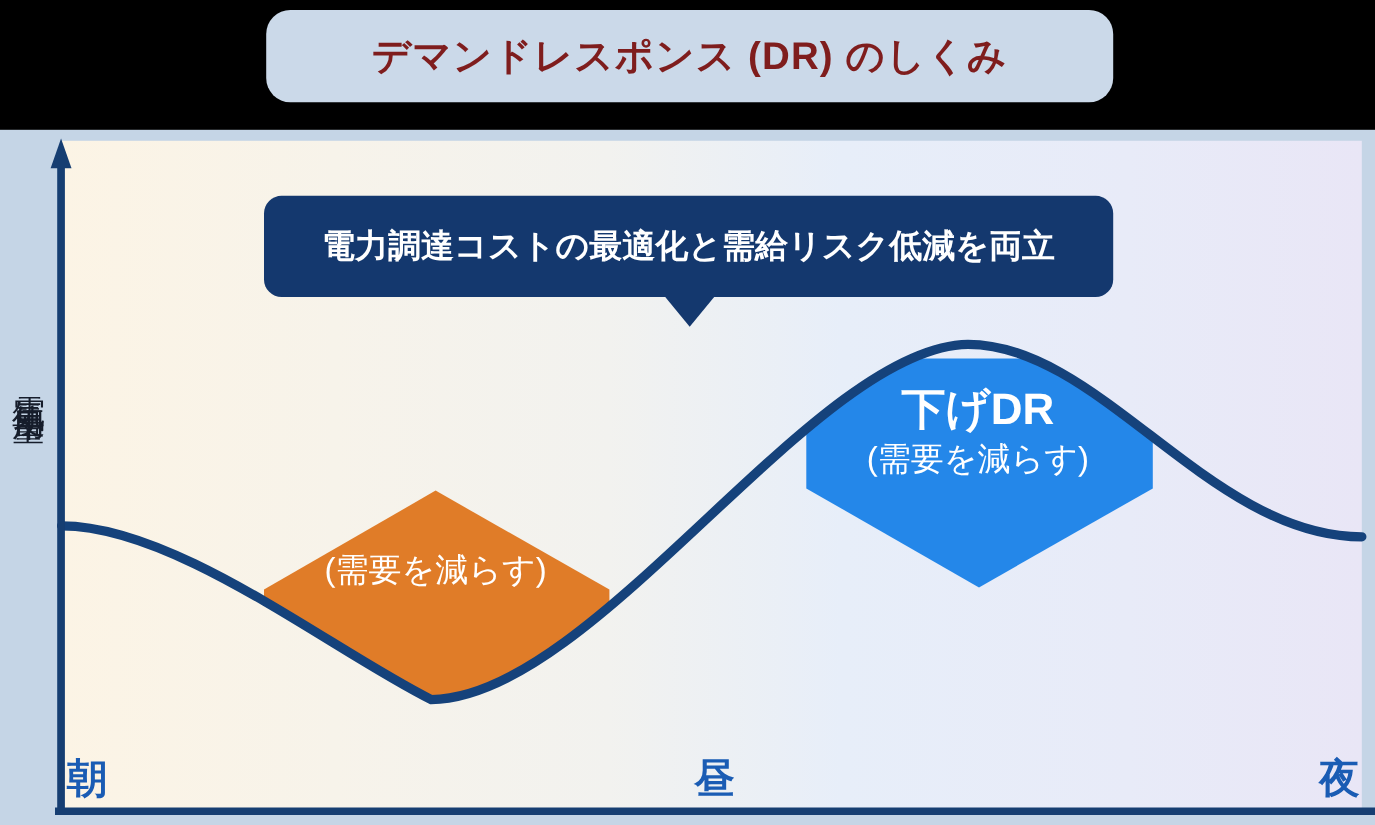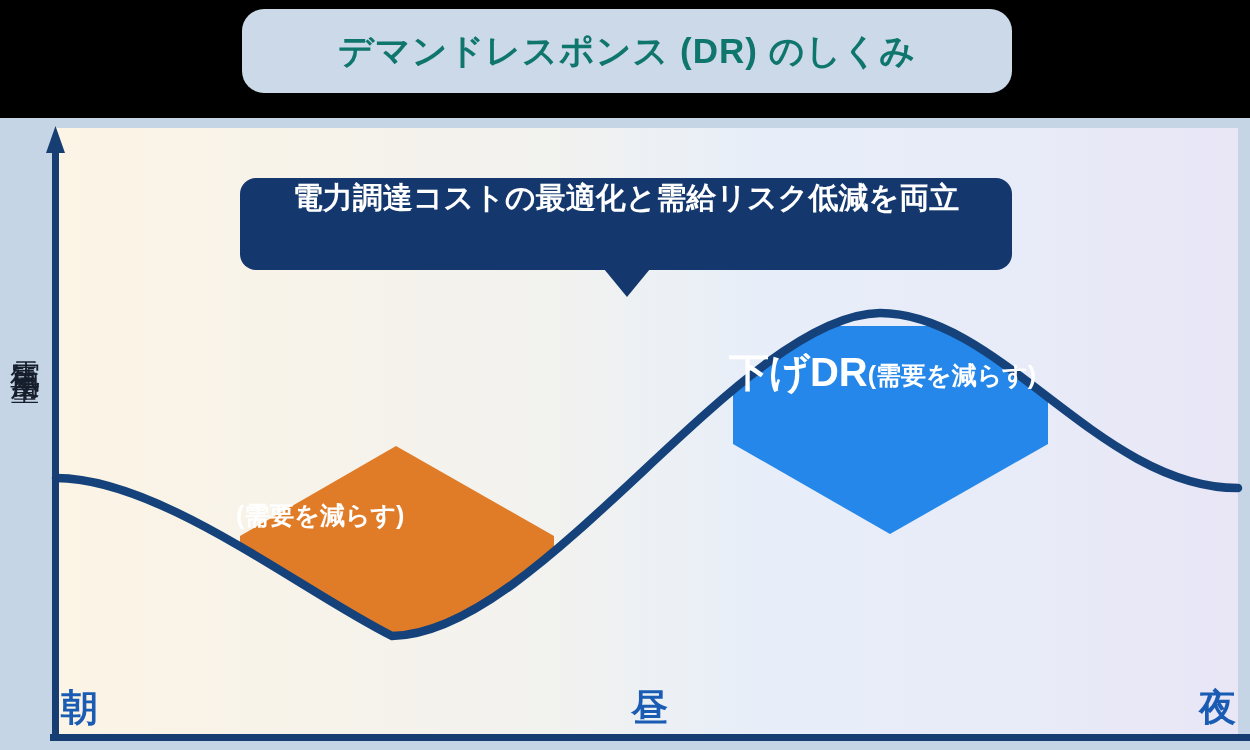--- a/index.html
+++ b/index.html
@@ -14,53 +14,53 @@
   .header-band{
     position:absolute;left:0;top:0;width:1250px;height:118px;
     background:#000000;
   }
   .title-banner{
     position:absolute;left:242px;top:9px;width:770px;height:84px;
     background:#cbd9e9;border-radius:22px;
     display:flex;align-items:center;justify-content:center;
   }
   .title-banner span{
-    color:#0f766e;font-size:35px;font-weight:bold;letter-spacing:1px;
+    color:#7f1d1d;font-size:35px;font-weight:bold;letter-spacing:1px;
     white-space:nowrap;
   }
 
   
   svg.chart{position:absolute;left:0;top:0;width:1250px;height:750px;display:block;}
 
   
   .y-axis-label{
     position:absolute;left:8px;top:337px;width:34px;
     writing-mode:vertical-rl;text-orientation:upright;
     color:#161d2b;font-size:30px;font-weight:500;line-height:1.1;
     letter-spacing:4px;white-space:nowrap;
   }
   .callout{
     position:absolute;left:240px;top:178px;width:772px;height:92px;
     background:#14386e;border-radius:16px;
-    display:flex;align-items:flex-start;justify-content:center;
+    display:flex;align-items:center;justify-content:center;
   }
   .callout span{
     color:#ffffff;font-size:30px;font-weight:bold;white-space:nowrap;
   }
   .callout-tail{
     position:absolute;left:604px;top:269px;width:0;height:0;
     border-left:23px solid transparent;border-right:23px solid transparent;
     border-top:28px solid #14386e;
   }
   .shape-label{
     position:absolute;width:320px;color:#ffffff;
-    display:flex;align-items:center;
+    display:flex;flex-direction:column;align-items:center;
   }
   .shape-label .main{font-size:40px;font-weight:bold;line-height:1.1;white-space:nowrap;}
-  .shape-label .sub{font-size:25px;font-weight:bold;line-height:1.1;margin-top:7px;white-space:nowrap;}
+  .shape-label .sub{font-size:30px;font-weight:normal;line-height:1.1;margin-top:7px;white-space:nowrap;}
   .shape-label.up{left:236px;top:495px;}
   .shape-label.down{left:729px;top:350px;}
 
   .x-tick{
     position:absolute;top:689px;
     color:#1a5cb4;font-size:37px;font-weight:bold;line-height:1;white-space:nowrap;
   }
   .x-tick.morning{left:61px;}
   .x-tick.noon{left:631px;}
   .x-tick.night{right:14px;}

